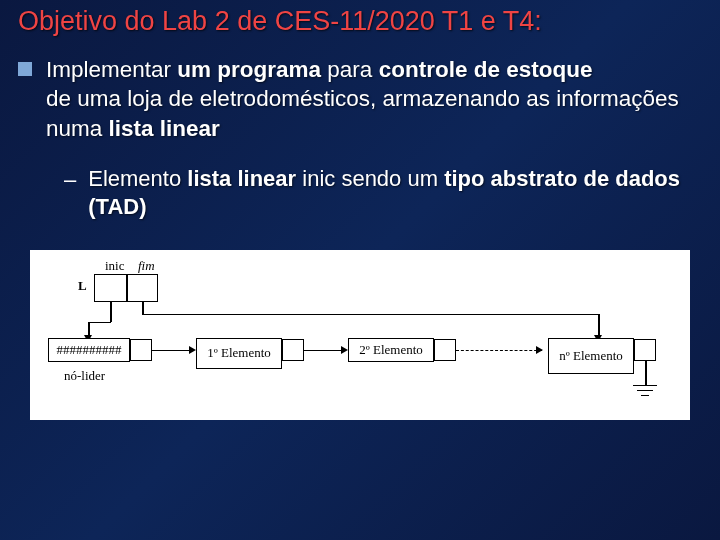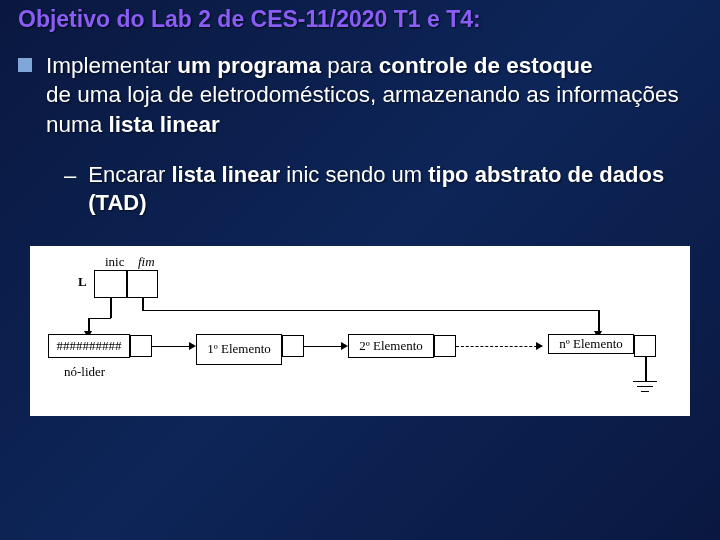--- a/index.html
+++ b/index.html
@@ -10,23 +10,23 @@
     height: 540px;
     background: linear-gradient(135deg, #0a1840 0%, #0d2558 50%, #0a1840 100%);
     font-family: Arial, sans-serif;
     overflow: hidden;
   }
   .slide {
     padding: 0 18px;
     color: #fff;
   }
   .title {
-    font-size: 23px;
-    font-weight: bold;
-    color: #8b5cf6;
+    font-size: 27px;
+    font-weight: normal;
+    color: #ef4444;
     margin: 6px 0 18px 0;
     text-shadow: 1px 1px 2px rgba(0,0,0,0.7);
   }
   .bullet-row {
     display: flex;
     align-items: flex-start;
     margin-bottom: 14px;
     justify-content: center;
   }
   .bullet-square {
@@ -132,21 +132,21 @@
       <span>Implementar</span>
       <span class="bold">um programa</span><span> para </span><span class="bold">controle de estoque</span>
       <br>
       <span>de uma loja de eletrodomésticos, armazenando as informações numa </span><span class="bold">lista linear</span>
     </div>
   </div>
 
   <div class="sub-row">
     <div class="dash">–</div>
     <div class="sub-text">
-      <span>Encarar </span><span class="bold">lista linear</span><span> inic sendo um </span><span class="bold">tipo abstrato de dados (TAD)</span>
+      <span>Elemento </span><span class="bold">lista linear</span><span> inic sendo um </span><span class="bold">tipo abstrato de dados (TAD)</span>
     </div>
   </div>
 
   <div class="diagram">
 
     <div class="d-label" style="left:75px; top:8px;">inic</div>
     <div class="d-label" style="left:108px; top:8px;font-style:italic;">fim</div>
 
     <div class="d-label" style="left:48px; top:28px; font-weight:bold;">L</div>
 
@@ -170,21 +170,21 @@
     <div class="d-box" style="left:166px; top:88px; width:86px; height:31px; display:flex; align-items:center; justify-content:center;">1º Elemento</div>
     <div class="d-smallbox" style="left:252px; top:89px;"></div>
     <div class="d-line arrow-right" style="left:274px; top:100px; height:1.5px; width:38px;"></div>
 
     <div class="d-box" style="left:318px; top:88px; width:86px; height:24px; display:flex; align-items:center; justify-content:center;">2º Elemento</div>
     <div class="d-smallbox" style="left:404px; top:89px;"></div>
 
     <div class="d-dashed" style="left:426px; top:100px; width:86px;"></div>
     <div style="position:absolute; left:506px; top:96px; border-left:7px solid #000; border-top:4.5px solid transparent; border-bottom:4.5px solid transparent;"></div>
 
-    <div class="d-box" style="left:518px; top:88px; width:86px; height:20px; display:flex; align-items:center; justify-content:center;">nº Elemento</div>
+    <div class="d-box" style="left:518px; top:88px; width:86px; height:36px; display:flex; align-items:center; justify-content:center;">nº Elemento</div>
     <div class="d-smallbox" style="left:604px; top:89px;"></div>
 
     <div class="d-line" style="left:615px; top:111px; width:1.5px; height:24px;"></div>
     <div class="ground-h" style="left:603px; top:135px; width:24px;"></div>
     <div class="ground-h" style="left:607px; top:140px; width:16px;"></div>
     <div class="ground-h" style="left:611px; top:145px; width:8px;"></div>
   </div>
 </div>
 
 </body></html>

